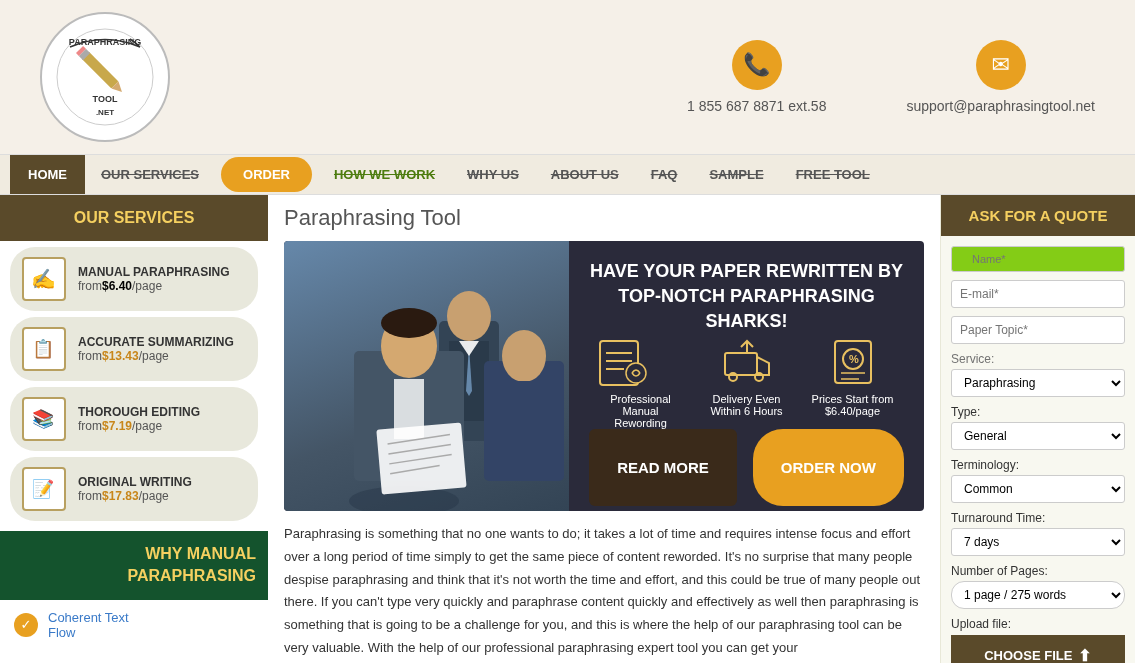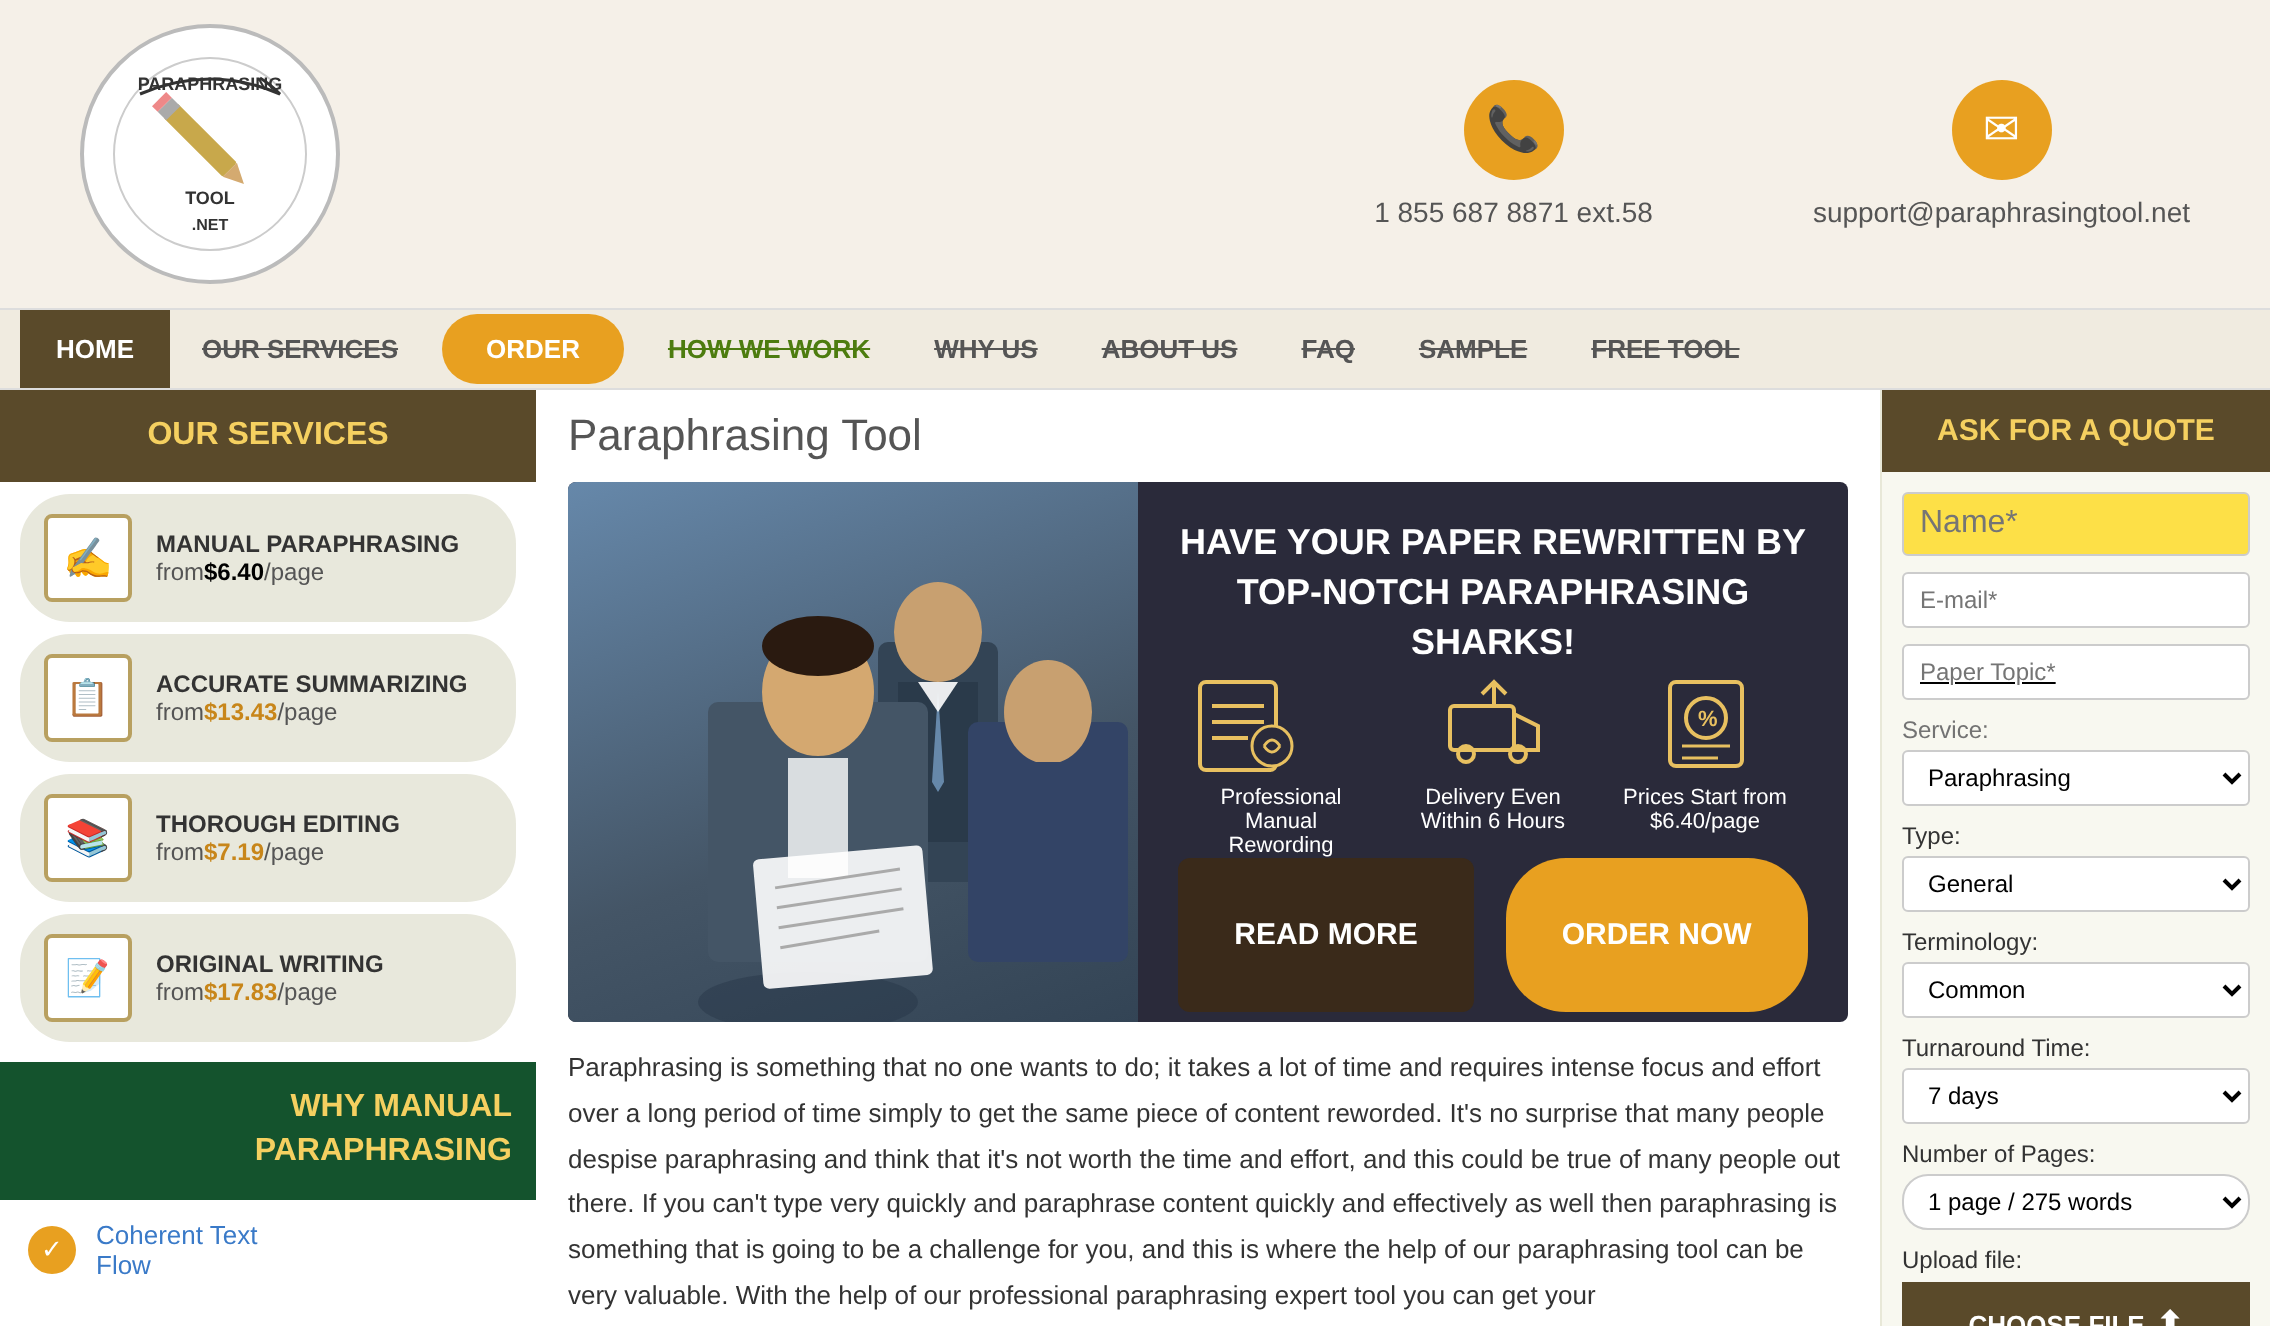--- a/index.html
+++ b/index.html
@@ -189,23 +189,23 @@
       </div>
     </div>
 
     <p style="font-size:13px;color:#333;line-height:1.75;padding:12px 0;">Paraphrasing is something that no one wants to do; it takes a lot of time and requires intense focus and effort over a long period of time simply to get the same piece of content reworded. It's no surprise that many people despise paraphrasing and think that it's not worth the time and effort, and this could be true of many people out there. If you can't type very quickly and paraphrase content quickly and effectively as well then paraphrasing is something that is going to be a challenge for you, and this is where the help of our paraphrasing tool can be very valuable. With the help of our professional paraphrasing expert tool you can get your</p>
   </div>
 
   <div style="width:195px;min-width:195px;background:#f8f8f0;border-left:1px solid #e8e8d8;">
     <div style="background:#5a4a2a;color:#f5d060;font-size:15px;font-weight:bold;text-align:center;padding:12px;">ASK FOR A QUOTE</div>
 
     <div style="padding:10px 10px;">
-      <input style="width: 100%; padding: 6px 8px; margin-bottom: 8px; border: 1px solid rgb(204, 204, 204); border-radius: 3px; font-size: 16px; background: #fde047;" type="text" placeholder="Name*">
+      <input style="width: 100%; padding: 6px 20px; margin-bottom: 8px; border: 1px solid rgb(204, 204, 204); border-radius: 3px; font-size: 11px; background: #84cc16;" type="text" placeholder="Name*">
       <input style="width: 100%; padding: 6px 8px; margin-bottom: 8px; border: 1px solid rgb(204, 204, 204); border-radius: 3px; font-size: 12px; background: white;" type="email" placeholder="E-mail*">
-      <input style="width: 100%; padding: 6px 8px; margin-bottom: 8px; border: 1px solid rgb(204, 204, 204); border-radius: 3px; font-size: 12px; background: white; text-decoration: underline;" type="text" placeholder="Paper Topic*">
+      <input style="width: 100%; padding: 6px 8px; margin-bottom: 8px; border: 1px solid rgb(204, 204, 204); border-radius: 3px; font-size: 12px; background: white;" type="text" placeholder="Paper Topic*">
 
       <label style="font-size:12px;color:#737373;margin-bottom:3px;display:block;">Service:</label>
       <select style="width:100%;padding:5px 8px;margin-bottom:8px;border:1px solid #ccc;border-radius:3px;font-size:12px;background:white;">
         <option>Paraphrasing</option>
       </select>
 
       <label style="font-size:12px;color:#333;margin-bottom:3px;display:block;">Type:</label>
       <select style="width:100%;padding:5px 8px;margin-bottom:8px;border:1px solid #ccc;border-radius:3px;font-size:12px;background:white;">
         <option>General</option>
       </select>

